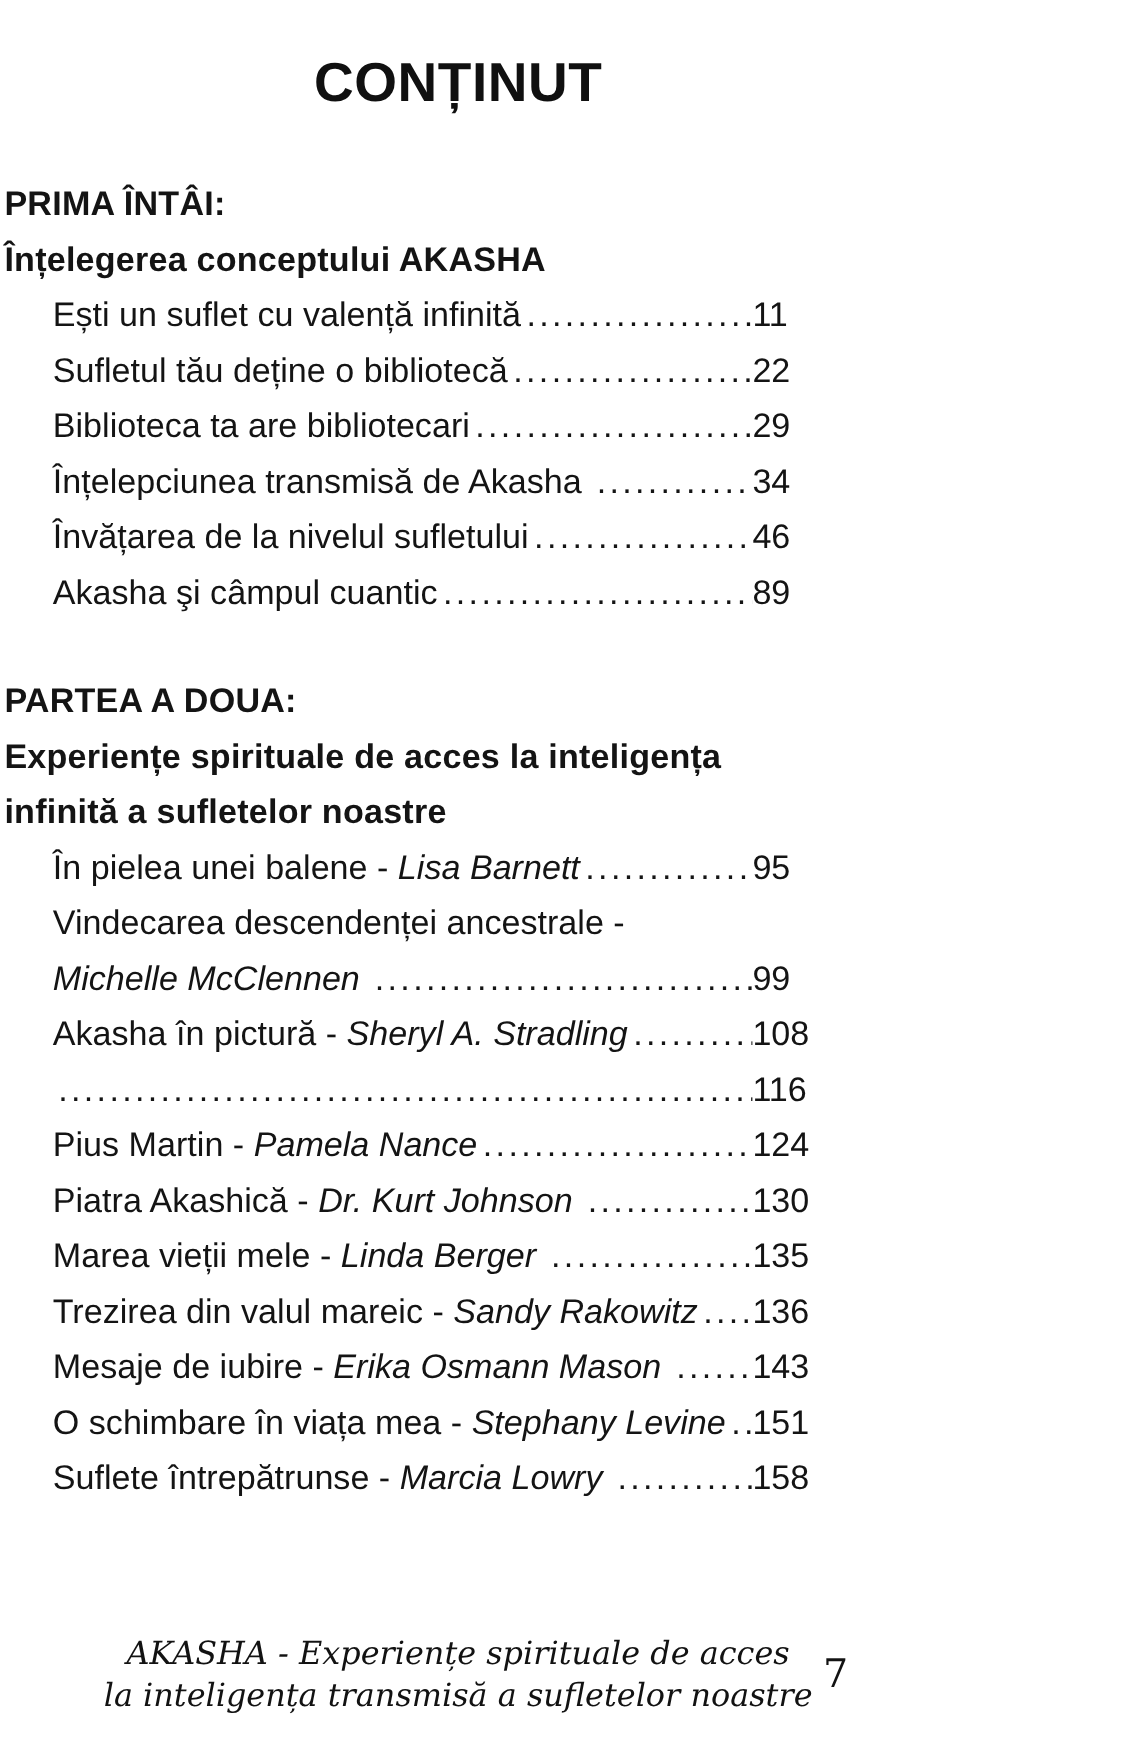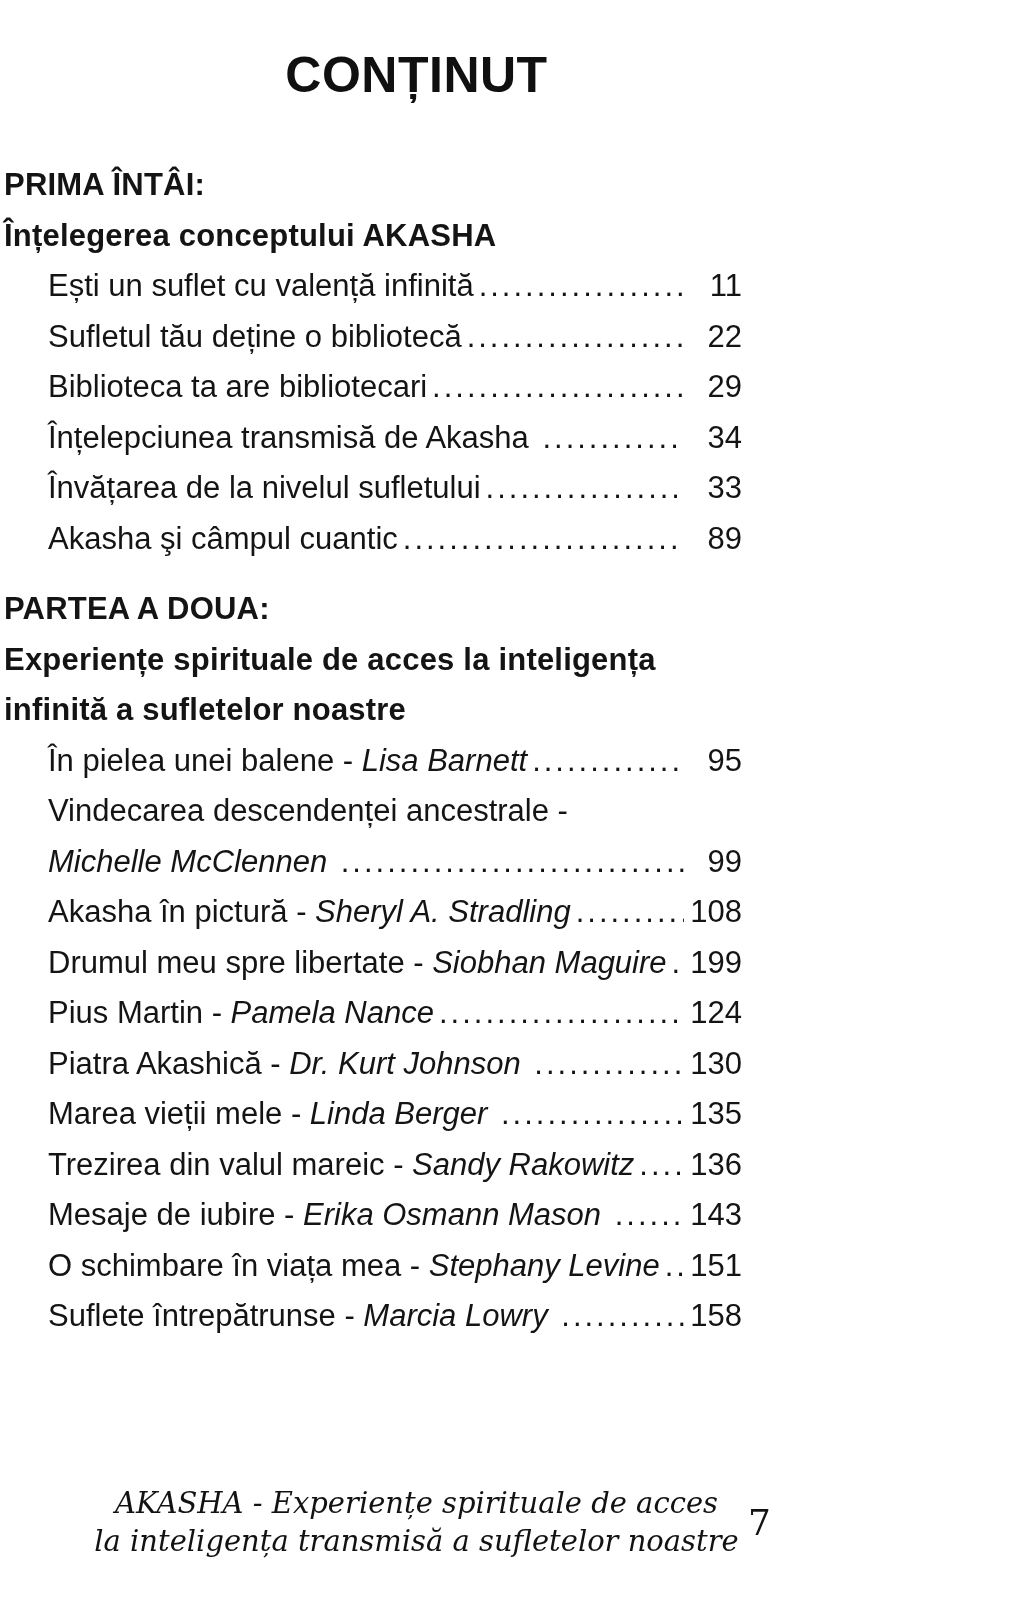--- a/index.html
+++ b/index.html
@@ -20,21 +20,21 @@
     font-weight: 700;
     letter-spacing: 0.5px;
     color: #101010;
   }
   .sections {
     margin-top: 56px;
     padding-left: 4px;
     padding-right: 91px;
   }
   .section { margin-top: 0; }
-  .section + .section { margin-top: 20px; }
+  .section + .section { margin-top: 48px; }
   .section-heading {
     font-size: 31px;
     font-weight: 700;
     line-height: 50.5px;
     letter-spacing: 0.2px;
     white-space: nowrap;
   }
   .toc-row {
     display: flex;
     align-items: baseline;
@@ -55,21 +55,20 @@
     text-align: right;
   }
   .leader::after {
     content: "..................................................................................................................................";
     letter-spacing: 3px;
     color: #141414;
   }
   .pagenum {
     flex: 0 0 auto;
     min-width: 58px;
-    text-align: right;
   }
   .footer {
     position: absolute;
     left: 0;
     bottom: 40px;
     width: 100%;
     margin-top: 33px;
   }
   .footer-text {
     width: 680px;
@@ -117,21 +116,21 @@
           <span class="pagenum">29</span>
         </div>
         <div class="toc-row">
           <span class="toc-text">Înțelepciunea transmisă de Akasha </span>
           <span class="leader"></span>
           <span class="pagenum">34</span>
         </div>
         <div class="toc-row">
           <span class="toc-text">Învățarea de la nivelul sufletului</span>
           <span class="leader"></span>
-          <span class="pagenum">33</span>
+          <span class="pagenum">46</span>
         </div>
         <div class="toc-row">
           <span class="toc-text">Akasha şi câmpul cuantic</span>
           <span class="leader"></span>
           <span class="pagenum">89</span>
         </div>
       </div>
       <div class="section">
         <div class="section-heading">PARTEA A DOUA:</div>
         <div class="section-heading">Experiențe spirituale de acces la inteligența</div>
@@ -148,23 +147,22 @@
           <span class="toc-text"><span class="author">Michelle McClennen </span></span>
           <span class="leader"></span>
           <span class="pagenum">99</span>
         </div>
         <div class="toc-row">
           <span class="toc-text">Akasha în pictură - <span class="author">Sheryl A. Stradling</span></span>
           <span class="leader"></span>
           <span class="pagenum">108</span>
         </div>
         <div class="toc-row">
-          <span class="toc-text">Drumul meu spre libertate - <span class="author">Siobhan Maguire</span></span>
-          <span class="leader"></span>
-          <span class="pagenum">199</span>
+          <span class="leader"></span>
+          <span class="pagenum">116</span>
         </div>
         <div class="toc-row">
           <span class="toc-text">Pius Martin - <span class="author">Pamela Nance</span></span>
           <span class="leader"></span>
           <span class="pagenum">124</span>
         </div>
         <div class="toc-row">
           <span class="toc-text">Piatra Akashică - <span class="author">Dr. Kurt Johnson </span></span>
           <span class="leader"></span>
           <span class="pagenum">130</span>

